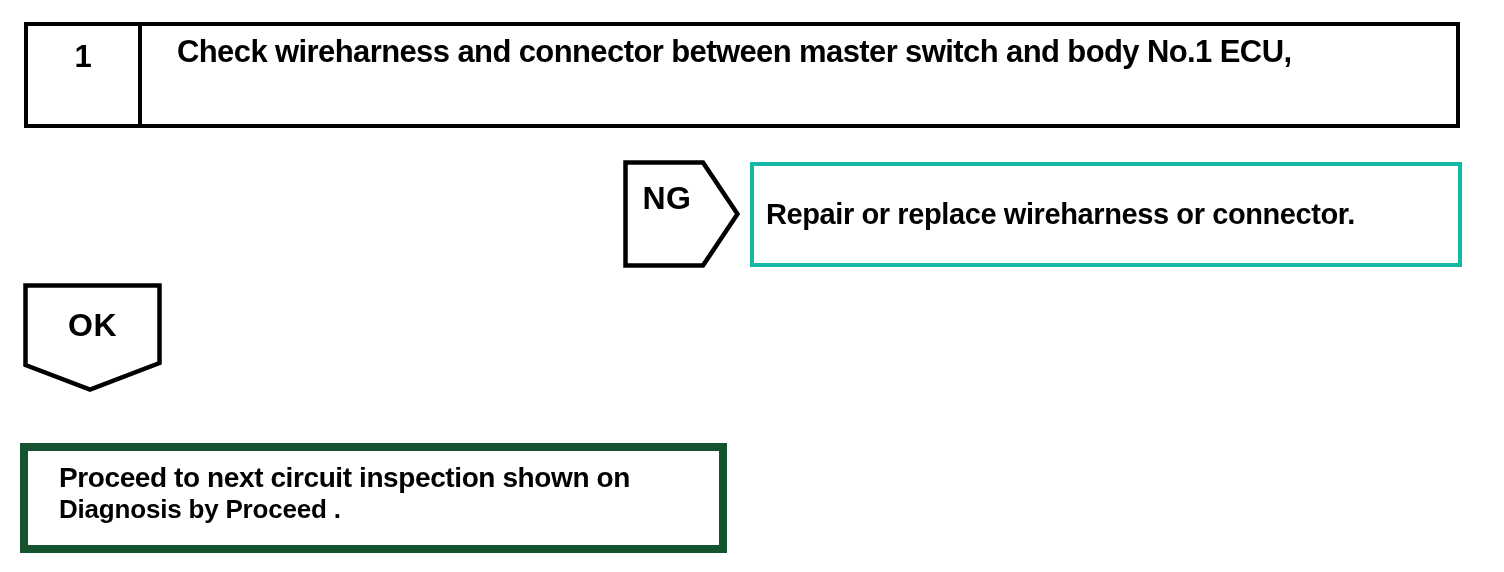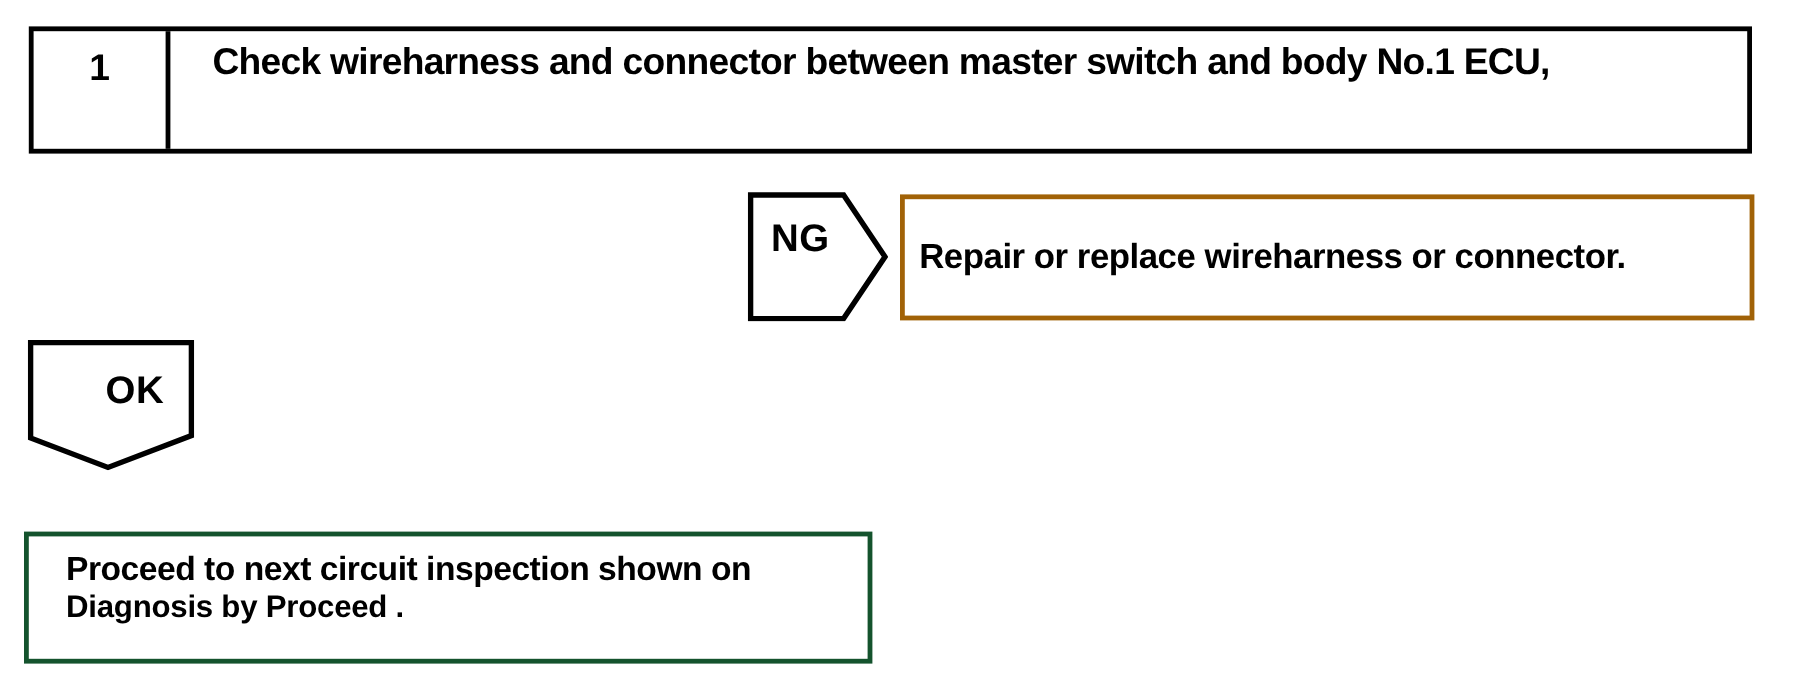--- a/index.html
+++ b/index.html
@@ -76,21 +76,21 @@
     font-size: 32px;
     font-weight: bold;
     letter-spacing: 0.5px;
   }
   .ng-action-box {
     position: absolute;
     left: 750px;
     top: 162px;
     width: 712px;
     height: 105px;
-    border: 4px solid #a16207;
+    border: 4px solid #14b8a6;
     box-sizing: border-box;
     background: #fff;
     display: flex;
     align-items: center;
     padding-left: 12px;
     font-size: 29px;
     font-weight: bold;
     letter-spacing: -0.4px;
     white-space: nowrap;
   }
@@ -108,29 +108,28 @@
     left: 0;
     top: 0;
     width: 139px;
     height: 84px;
     display: flex;
     align-items: center;
     justify-content: center;
     font-size: 32px;
     font-weight: bold;
     letter-spacing: 0.5px;
-    padding-left: 20px;
   }
   .ok-action-box {
     position: absolute;
     left: 20px;
     top: 443px;
     width: 707px;
     height: 110px;
-    border: 4px solid #14532d;
+    border: 8px solid #14532d;
     box-sizing: border-box;
     background: #fff;
     padding: 10px 10px 0 31px;
     font-weight: bold;
   }
   .ok-action-line1 {
     font-size: 28px;
     line-height: 33px;
     letter-spacing: -0.4px;
     white-space: nowrap;

